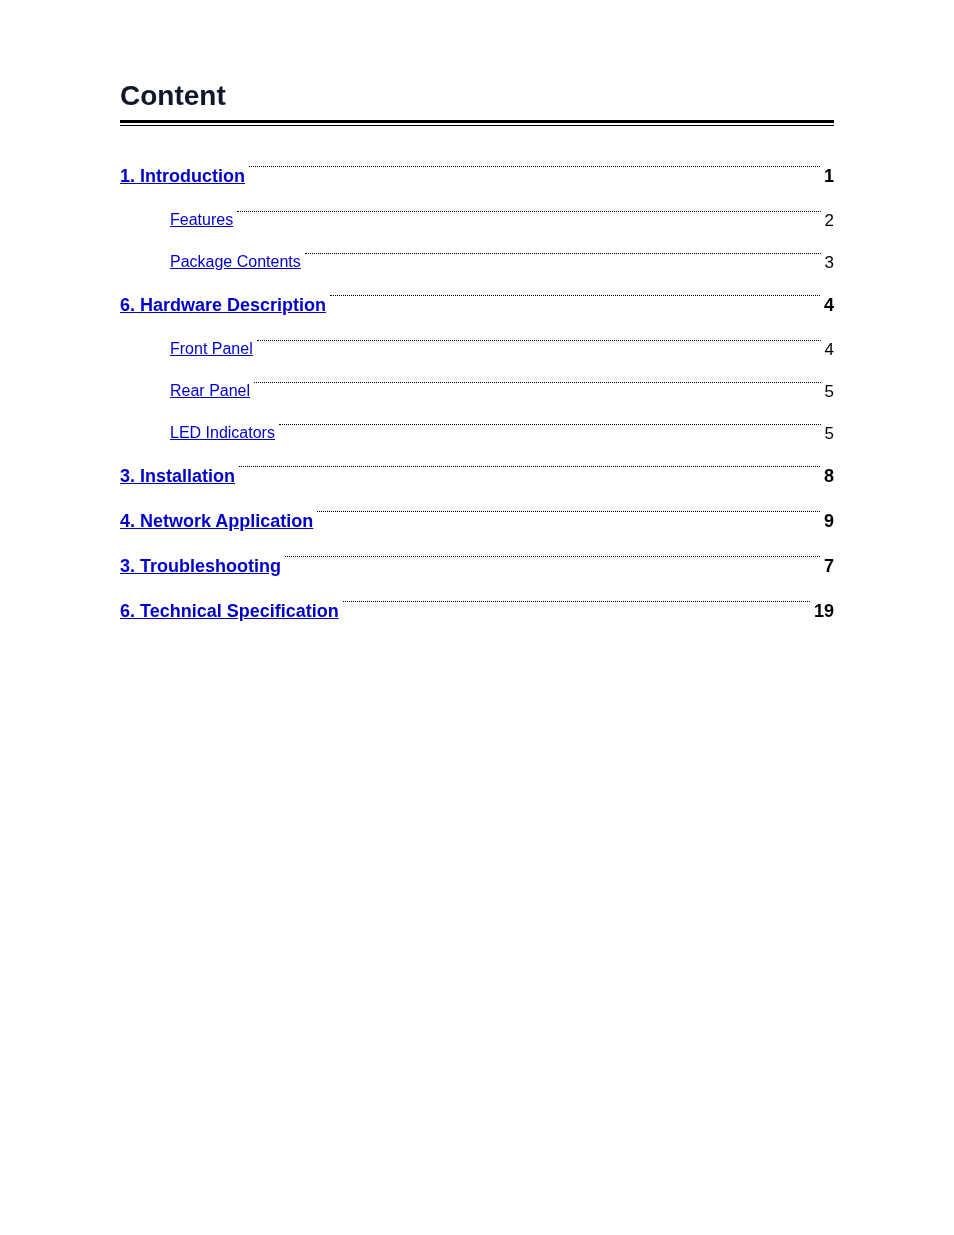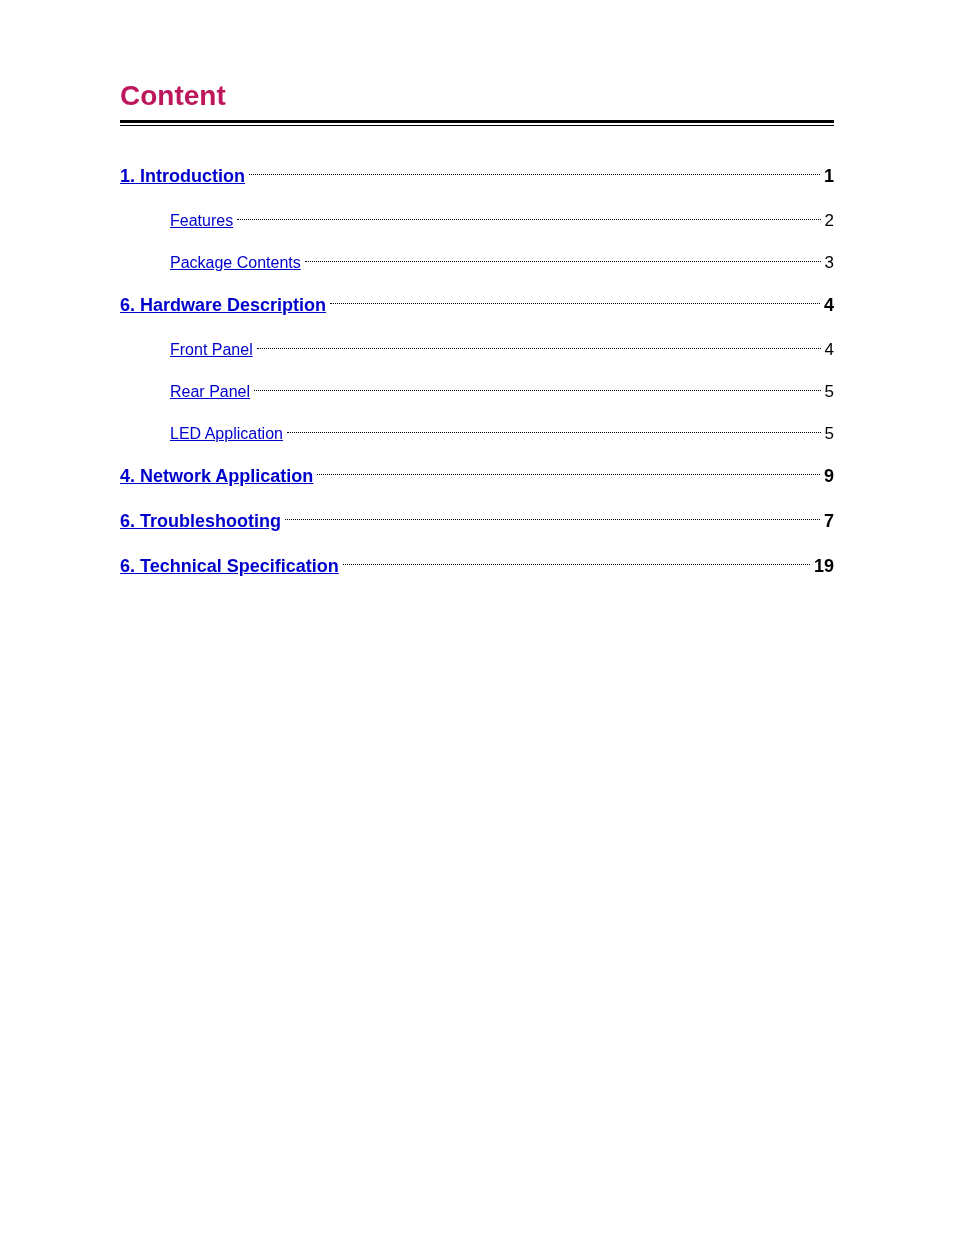--- a/index.html
+++ b/index.html
@@ -19,21 +19,21 @@
     .page {
       width: 954px;
       min-height: 1235px;
       background: #ffffff;
       padding: 80px 120px 80px 120px;
     }
 
     .page-title {
       font-size: 28px;
       font-weight: bold;
-      color: #be185d;
+      color: #0f172a;
       margin-bottom: 8px;
     }
 
     .title-underline {
       border: none;
       border-top: 3px solid #000000;
       margin-bottom: 2px;
     }
 
     .title-underline2 {
@@ -44,21 +44,21 @@
 
     .toc {
       list-style: none;
       padding: 0;
       margin: 0;
     }
 
     .toc-item {
       margin-bottom: 24px;
       display: flex;
-      align-items: center;
+      align-items: flex-start;
       width: 100%;
     }
 
     .toc-item.sub {
       padding-left: 50px;
       margin-bottom: 22px;
     }
 
     .toc-link {
       color: #0000cc;
@@ -124,31 +124,36 @@
         <a class="toc-link" href="#">Front Panel</a>
         <span class="toc-dots"></span>
         <span class="toc-page">4</span>
       </li>
       <li class="toc-item sub">
         <a class="toc-link" href="#">Rear Panel</a>
         <span class="toc-dots"></span>
         <span class="toc-page">5</span>
       </li>
       <li class="toc-item sub">
-        <a class="toc-link" href="#">LED Application</a>
+        <a class="toc-link" href="#">LED Indicators</a>
         <span class="toc-dots"></span>
         <span class="toc-page">5</span>
+      </li>
+      <li class="toc-item">
+        <a class="toc-link bold" href="#">3. Installation</a>
+        <span class="toc-dots"></span>
+        <span class="toc-page bold">8</span>
       </li>
       <li class="toc-item">
         <a class="toc-link bold" href="#">4. Network Application</a>
         <span class="toc-dots"></span>
         <span class="toc-page bold">9</span>
       </li>
       <li class="toc-item">
-        <a class="toc-link bold" href="#">6. Troubleshooting</a>
+        <a class="toc-link bold" href="#">3. Troubleshooting</a>
         <span class="toc-dots"></span>
         <span class="toc-page bold">7</span>
       </li>
       <li class="toc-item">
         <a class="toc-link bold" href="#">6. Technical Specification</a>
         <span class="toc-dots"></span>
         <span class="toc-page bold">19</span>
       </li>
     </ul>
 </div>

